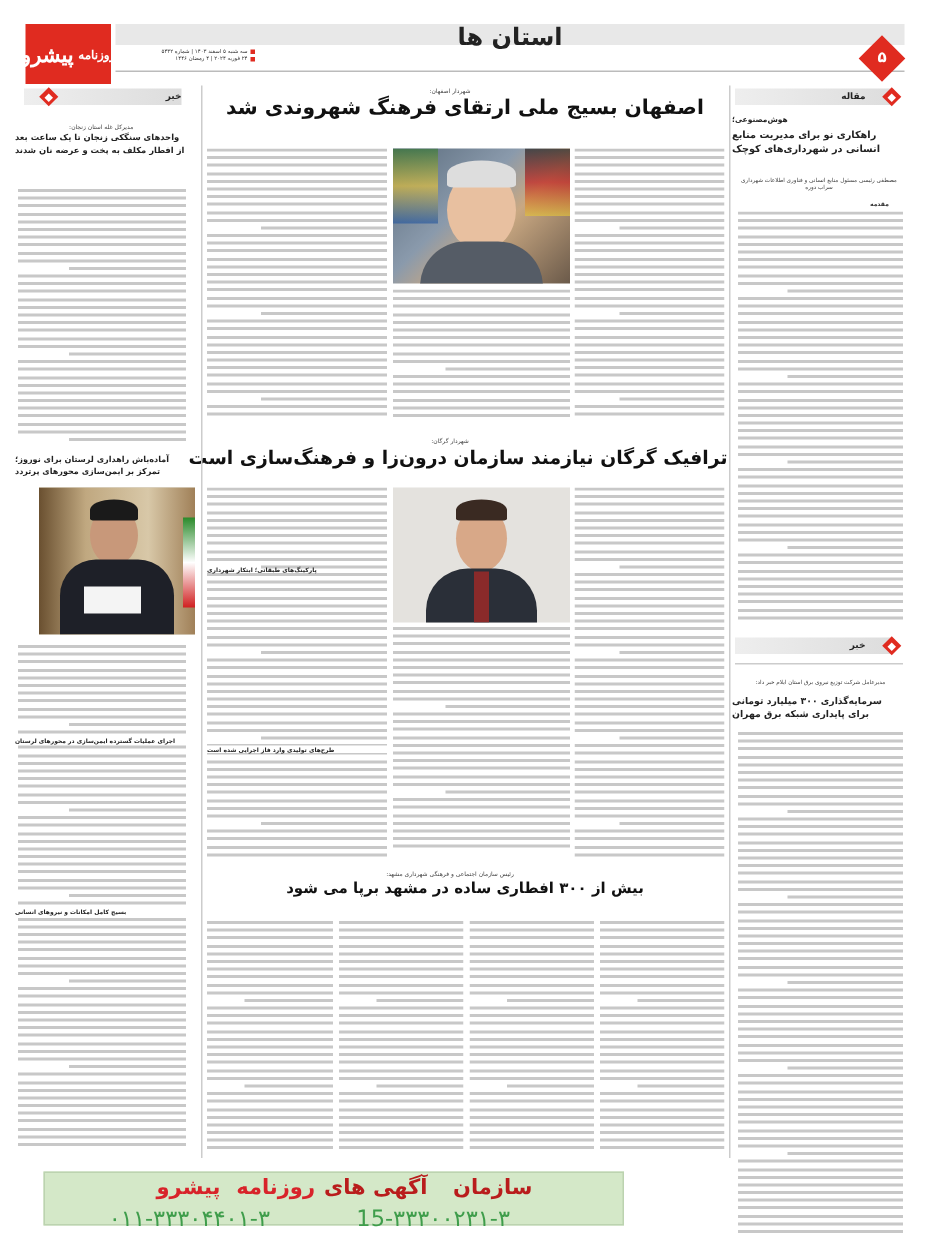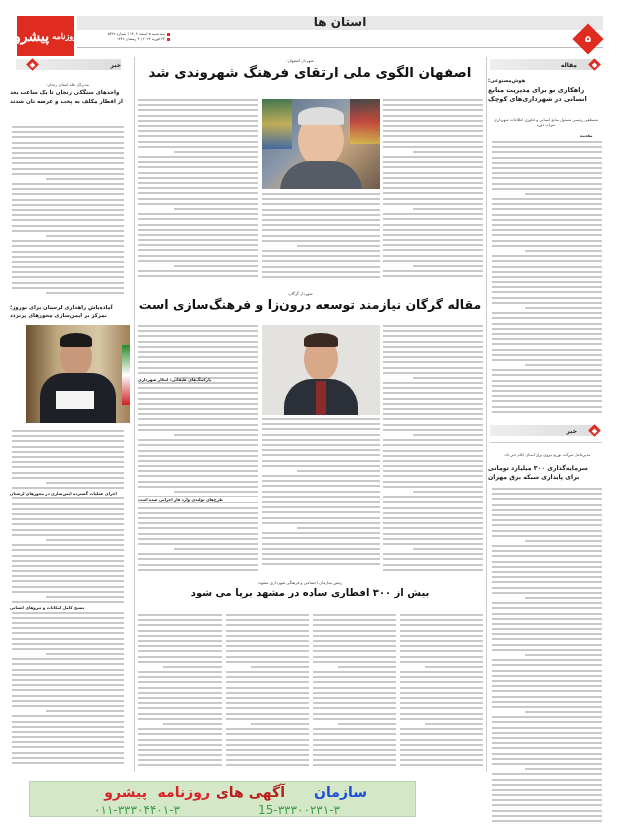--- a/index.html
+++ b/index.html
@@ -2,42 +2,42 @@
 <html><head>
 <meta charset="utf-8">
 <style>
 *{box-sizing:border-box;margin:0;padding:0}
 body{width:620px;height:837px;background:#fff;font-family:"DejaVu Sans",sans-serif;position:relative;overflow:hidden;direction:rtl}
 .abs{position:absolute}
 
 #logo{left:17px;top:16px;width:57px;height:40px;background:#e02b20;color:#fff;font-family:"DejaVu Serif",serif;font-size:14px;font-weight:bold;display:flex;align-items:center;justify-content:center;direction:rtl}
 #logo small{font-size:8px;margin-left:3px}
 #hdrbar{left:77px;top:16px;width:526px;height:14px;background:#e8e8e8}
-#hdrtitle{left:240px;top:15px;width:200px;text-align:center;font-size:12px;font-weight:bold;color:#222}
+#hdrtitle{left:240px;top:15px;width:200px;text-align:center;font-size:16px;font-weight:bold;color:#222}
 #datebox{left:90px;top:32px;width:80px;font-size:3.6px;line-height:5px;color:#333;direction:rtl}
 #datebox div::before{content:"";display:inline-block;width:3px;height:3px;background:#e02b20;margin-left:2px;vertical-align:middle}
 #hdrline{left:77px;top:47px;width:526px;height:1px;background:#bbb}
 #pagenum{left:577px;top:28px;width:22px;height:22px;background:#e02b20;transform:rotate(45deg)}
 #pagenumtxt{left:577px;top:30px;width:22px;height:18px;color:#fff;font-size:10px;font-weight:bold;text-align:center;line-height:18px}
 .sechead{position:absolute;height:11px;background:linear-gradient(to left,#ddd,#eee);font-size:6px;font-weight:bold;line-height:11px;padding-right:18px;color:#222}
 .diamond{position:absolute;width:9px;height:9px;background:#e02b20;transform:rotate(45deg)}
 .diamond::after{content:"";position:absolute;left:2.5px;top:2.5px;width:4px;height:4px;background:#fff}
 .kicker{position:absolute;font-size:4px;color:#444;text-align:center}
 .h1{position:absolute;font-weight:bold;color:#111;text-align:center;white-space:nowrap}
 .subh{position:absolute;font-weight:bold;color:#222;text-align:left;line-height:9px}
 .vline{position:absolute;width:1px;background:#ccc}
 .hline{position:absolute;height:1px;background:#ccc}
 .photo{position:absolute;overflow:hidden}
 .txtlines{position:absolute;overflow:hidden}
 .txtlines span{display:block;height:2px;margin-bottom:3.2px;background:#9a9a9a;opacity:.55}
 .txtlines span.s{width:70%}
 
 #ad{left:29px;top:781px;width:387px;height:36px;background:#d4e8c8;border:1px solid #bcd3b0}
 .adw{position:absolute;font-weight:bold;font-size:14px;white-space:nowrap}
-.adn{position:absolute;font-size:12px;color:#3f9d4b;white-space:nowrap;direction:ltr}
+.adn{position:absolute;font-size:15px;color:#3f9d4b;white-space:nowrap;direction:ltr}
 </style>
 </head>
 <body>
 
 <div class="abs" id="hdrbar"></div>
 <div class="abs" id="logo">
     <small>روزنامه</small>
     <span>پیشرو</span>
   </div>
 <div class="abs" id="hdrtitle">استان ها</div>
@@ -179,21 +179,21 @@
     <span></span>
     <span></span>
     <span></span>
     <span></span>
     <span></span>
     <span></span>
     <span></span>
   </div>
 
 <div class="kicker" style="left:240px;top:58px;width:120px">شهردار اصفهان:</div>
-<div class="h1" style="left:135px;top:64px;width:350px;font-size:13.5px">اصفهان الگوی ملی ارتقای فرهنگ شهروندی شد</div>
+<div class="h1" style="left:135px;top:64px;width:350px;font-size:13.5px">اصفهان بسیج ملی ارتقای فرهنگ شهروندی شد</div>
 <div class="txtlines" style="left:383px;top:99px;width:100px;height:185px" id="tl-s1a">
     <span></span>
     <span></span>
     <span></span>
     <span></span>
     <span></span>
     <span></span>
     <span></span>
     <span></span>
     <span></span>
@@ -282,21 +282,21 @@
     <span></span>
     <span></span>
     <span></span>
     <span></span>
     <span class="s"></span>
     <span></span>
     <span></span>
   </div>
 
 <div class="kicker" style="left:240px;top:291px;width:120px">شهردار گرگان:</div>
-<div class="h1" style="left:135px;top:297px;width:350px;font-size:12.5px">مقاله گرگان نیازمند توسعه درون‌زا و فرهنگ‌سازی است</div>
+<div class="h1" style="left:135px;top:297px;width:350px;font-size:12.5px">ترافیک گرگان نیازمند سازمان درون‌زا و فرهنگ‌سازی است</div>
 <div class="txtlines" style="left:383px;top:325px;width:100px;height:250px" id="tl-s2a">
     <span></span>
     <span></span>
     <span></span>
     <span></span>
     <span></span>
     <span></span>
     <span></span>
     <span></span>
     <span></span>
@@ -676,19 +676,19 @@
     <span></span>
     <span></span>
     <span></span>
     <span></span>
     <span></span>
   </div>
 <div class="subh" style="left:10px;top:491px;width:115px;font-size:4px;line-height:5px;background:#fff">اجرای عملیات گسترده ایمن‌سازی در محورهای لرستان</div>
 <div class="subh" style="left:10px;top:605px;width:115px;font-size:4px;line-height:5px;background:#fff">بسیج کامل امکانات و نیروهای انسانی</div>
 
 <div class="abs" id="ad">
-  <div class="adw" style="right:48px;top:2px;color:#1d4ed8">سازمان</div>
+  <div class="adw" style="right:60px;top:2px;color:#b91c1c">سازمان</div>
   <div class="adw" style="right:130px;top:2px;color:#b91c1c">آگهی های</div>
   <div class="adw" style="right:205px;top:2px;color:#d8232a">روزنامه</div>
   <div class="adw" style="right:268px;top:2px;color:#d8232a">پیشرو</div>
   <div class="adn" style="right:75px;top:21px">15-۳۳۳۰۰۲۳۱-۳</div>
   <div class="adn" style="right:235px;top:21px">۰۱۱-۳۳۳۰۴۴۰۱-۳</div>
 </div>
 
 </body></html>

